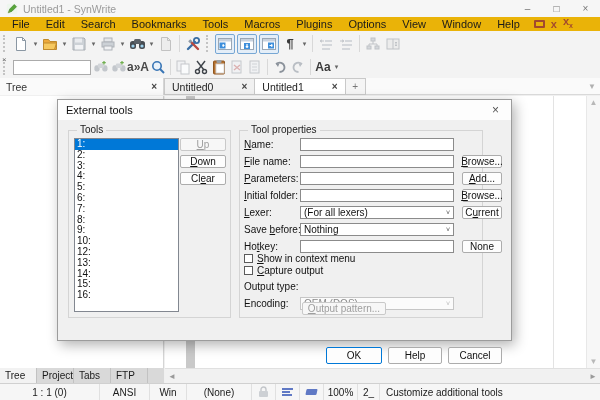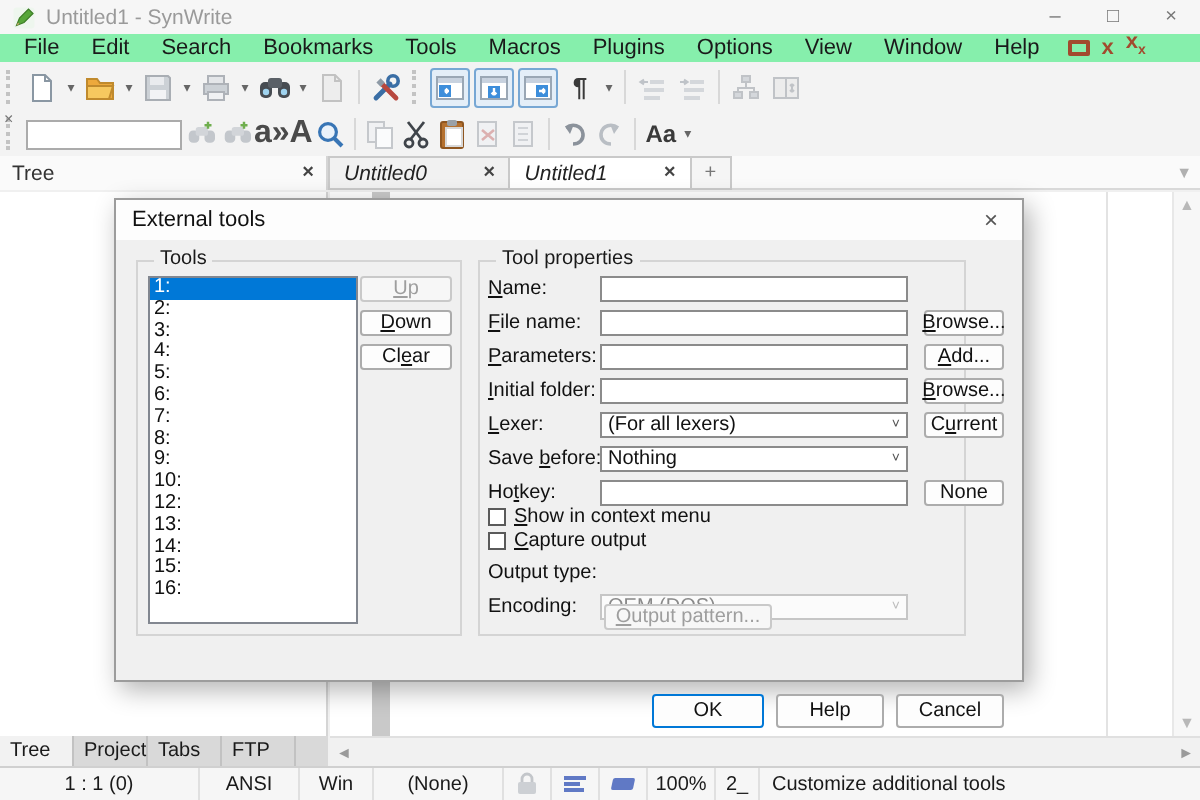--- a/index.html
+++ b/index.html
@@ -8,49 +8,49 @@
   .screen { position:relative; width:600px; height:400px; background:#f0f0f0; }
 
   
   .titlebar { position:absolute; left:0; top:0; width:600px; height:17px; background:#f6f6f6; display:flex; align-items:center; }
   .app-icon { width:12px; height:12px; margin:0 5px 0 6px; }
   .title-text { color:#9a9a9a; font-size:10.5px; }
   .win-controls { position:absolute; right:0; top:0; height:17px; display:flex; }
   .win-btn { width:29px; height:17px; display:flex; align-items:center; justify-content:center; color:#777; font-size:10px; }
 
   
-  .menubar { position:absolute; left:0; top:17px; width:600px; height:14px; background:#86efac; display:flex; align-items:center; padding-left:4px; }
+  .menubar { position:absolute; left:0; top:17px; width:600px; height:14px; background:#eab308; display:flex; align-items:center; padding-left:4px; }
   .menu-item { padding:0 8px; font-size:11px; color:#1a1a1a; display:inline-block; }
   .mdi-icons { display:flex; align-items:center; gap:6px; margin-left:6px; }
   .mdi-restore { width:11px; height:8px; border:2px solid var(--maroon); border-radius:1px; }
   .mdi-x { color:var(--maroon); font-weight:bold; font-size:11px; line-height:8px; }
   .mdi-x sub { font-size:7px; }
 
   
   .toolbar { position:absolute; left:0; width:600px; background:#f3f3f3; display:flex; align-items:center; }
   .tb1 { top:31px; height:25px; }
   .tb2 { top:56px; height:22px; }
   .grip { width:5px; height:70%; border-left:2px dotted #c3c3c3; margin:0 3px 0 3px; }
   .tsep { width:1px; height:70%; background:#d8d8d8; margin:0 3px; }
   .tbtn { height:20px; min-width:20px; display:flex; align-items:center; justify-content:center; border-radius:2px; }
   .tb2 .tbtn { height:18px; min-width:18px; }
   .tbtn svg { display:block; }
   .drop { width:9px; height:20px; display:flex; align-items:center; justify-content:center; color:#666; font-size:7px; }
   .toggled { border:1px solid var(--toggle-border); background:var(--toggle-bg); margin:0 1px; }
   .glyph { font-weight:bold; color:#3a3a3a; font-size:13px; }
-  .glyph.small { font-size:16px; font-weight:normal; color:#6a6a6a;text-align:center; }
+  .glyph.small { font-size:12px; font-weight:normal; color:#6a6a6a;text-align:center; }
   .search-input { width:78px; height:15px; border:1px solid #ababab; background:#fff; font-size:10px; padding:0 3px; margin-left:2px; }
   .tb-close { position:absolute; left:2px; top:0px; font-size:8px; color:#777; line-height:8px; }
 
   
   .tabrow { position:absolute; left:0; top:78px; width:600px; height:17px; background:#fafafa; border-bottom:1px solid #d9d9d9; }
   .panel-header { position:absolute; left:0; top:0; width:164px; height:17px; display:flex; align-items:center; padding:0 6px; background:#fafafa; border-right:1px solid #d5d5d5; }
   .panel-header .hdr-label { flex:1; font-size:10.5px; color:#333; }
   .close-x { color:#444; font-weight:bold; font-size:10px; }
-  .doc-tabs { position:absolute; left:164px; top:0; height:17px; display:flex;font-style:italic; }
+  .doc-tabs { position:absolute; left:164px; top:0; height:17px; display:flex; }
   .doc-tab { height:17px; display:flex; align-items:center; padding:0 7px; border:1px solid #c9c9c9; border-left:none; font-size:10.5px; color:#222; background:#f1f1f1; }
   .doc-tab.active { background:#fff; }
   .doc-tab .tab-label { margin-right:28px; }
   .tab-plus { width:20px; height:17px; border:1px solid #c9c9c9; border-left:none; display:flex; align-items:center; justify-content:center; color:#777; font-size:10px; background:#f5f5f5; }
   .tabmenu-arrow { position:absolute; right:4px; top:4px; color:#b0b0b0; font-size:8px; }
 
   
   .main { position:absolute; left:0; top:96px; width:600px; height:272px; }
   .left-panel { position:absolute; left:0; top:0; width:164px; height:272px; background:#fff; border-right:1px solid #d5d5d5; }
   .editor { position:absolute; left:165px; top:0; width:435px; height:272px; background:#fff; }

